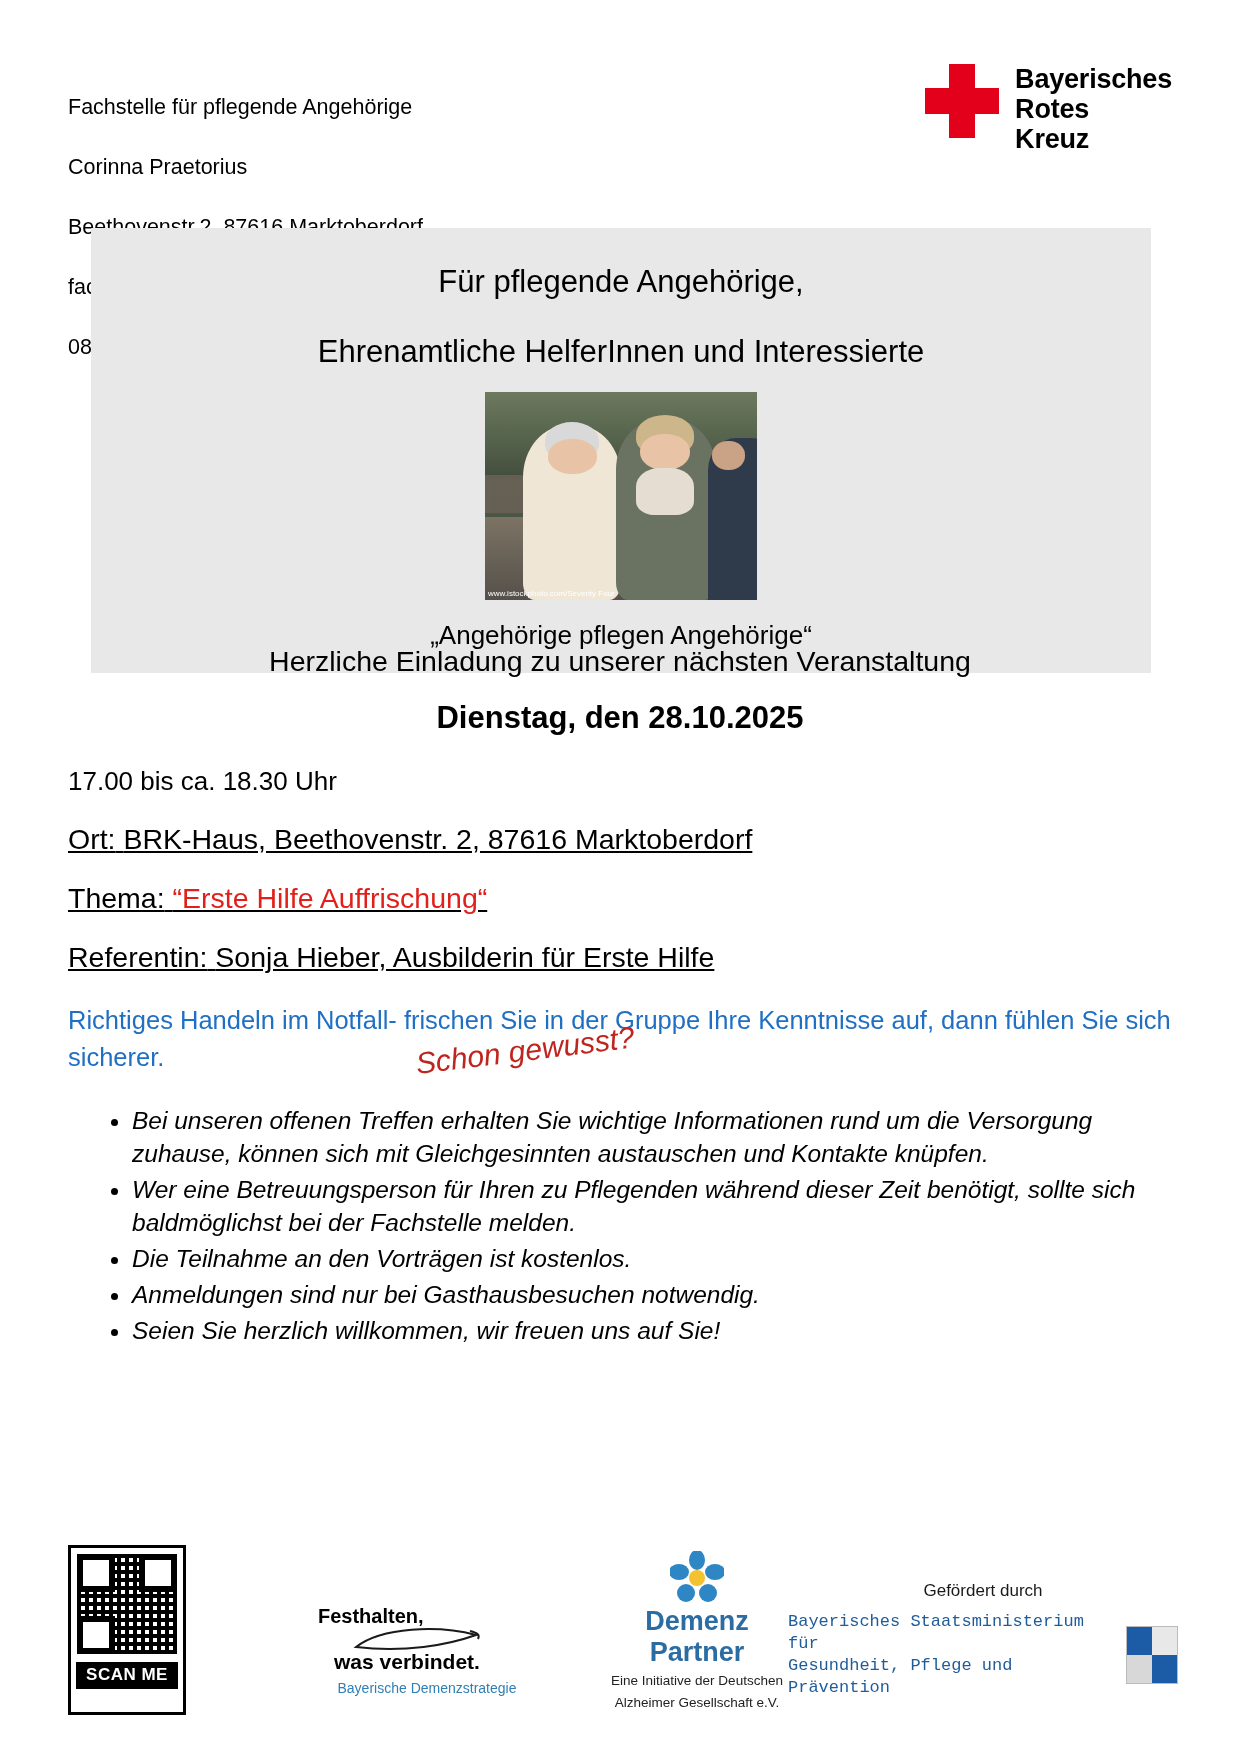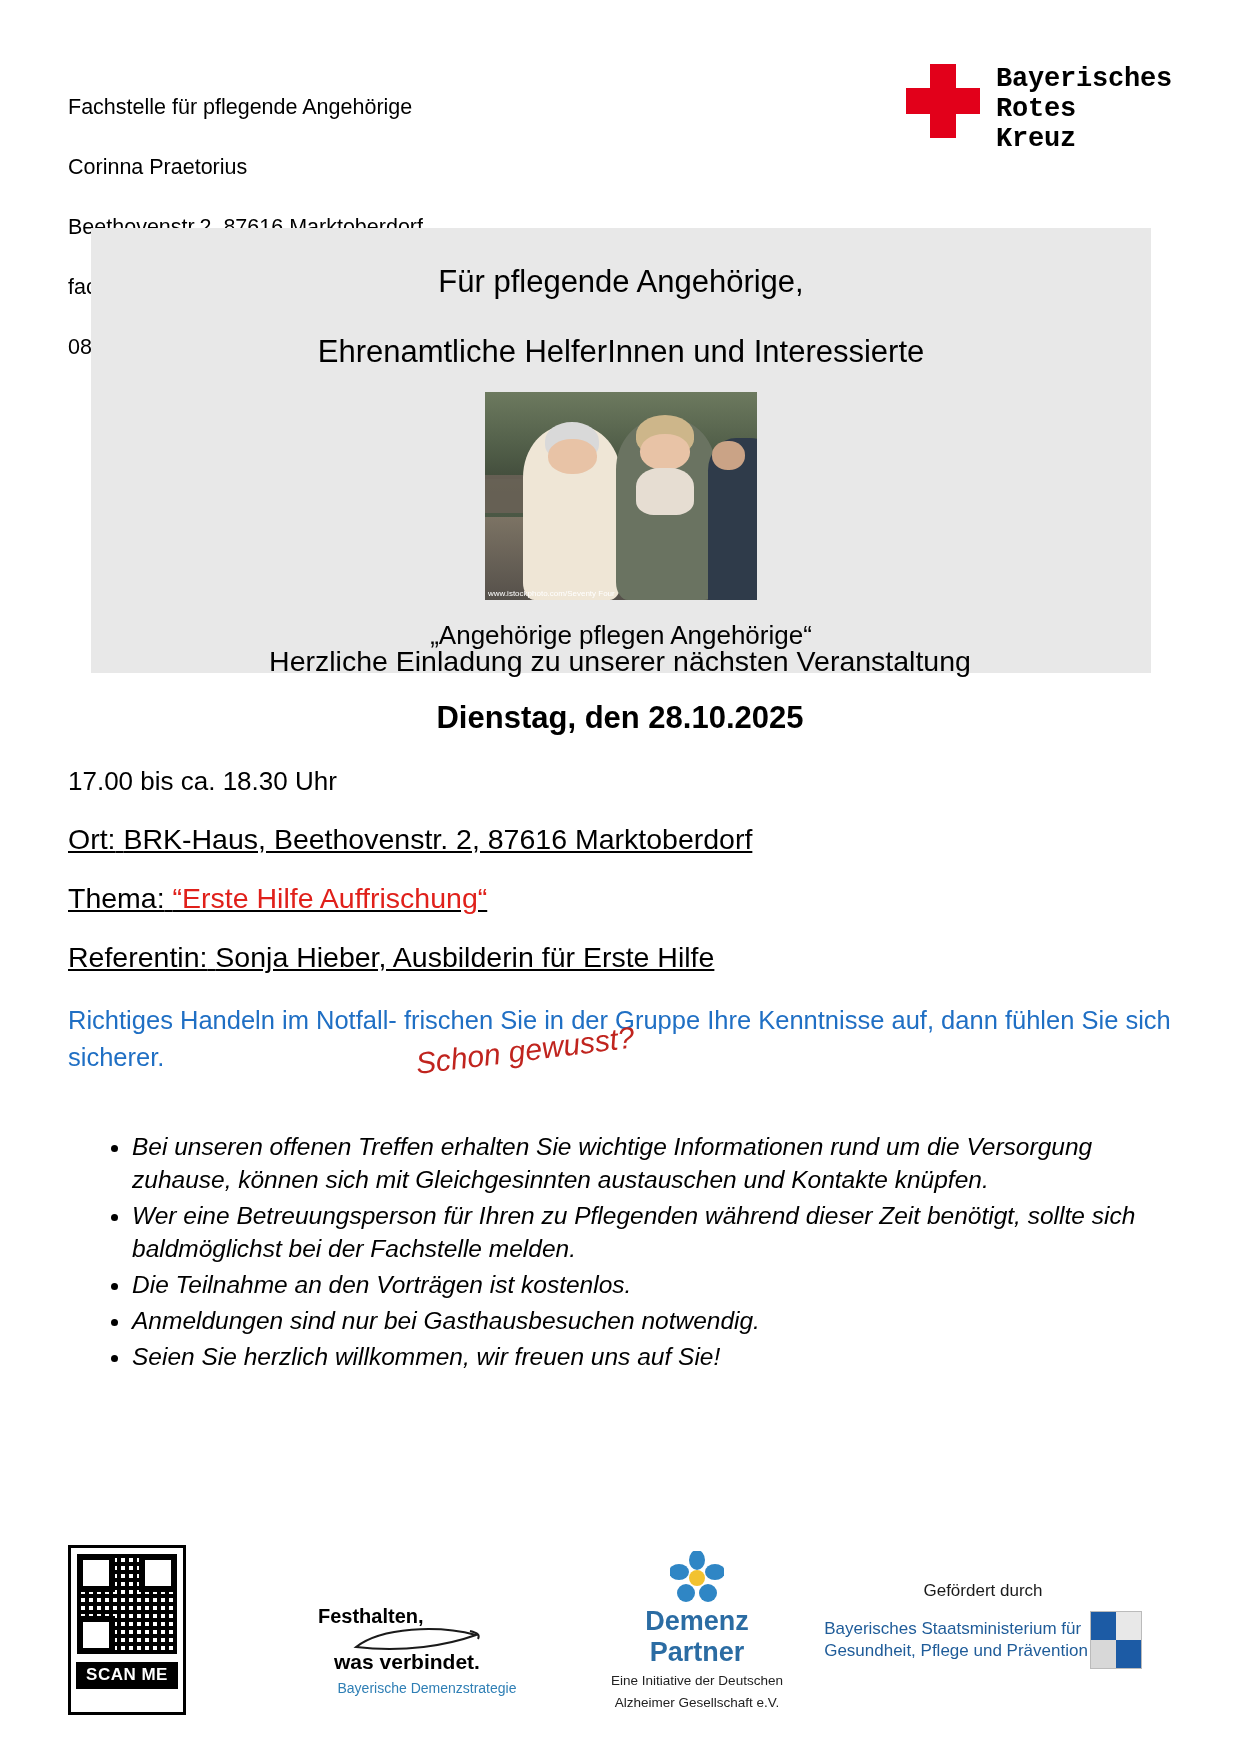--- a/index.html
+++ b/index.html
@@ -59,21 +59,21 @@
   }
   .cross-wrap .bar-h {
     left: 0; right: 0;
     top: 24px; height: 26px;
   }
   .cross-wrap .bar-v {
     top: 0; bottom: 0;
     left: 24px; width: 26px;
   }
   .brk-text {
-    font-family: Liberation Mono, monospace;
+    font-family: Liberation Sans, sans-serif;
     font-weight: bold;
     font-size: 27px;
     line-height: 30px;
     letter-spacing: -0.2px;
   }
 
   
   .banner {
     position: absolute;
     top: 228px;
@@ -210,21 +210,21 @@
     left: 418px;
     color: #c0241e;
     font-style: italic;
     font-size: 30px;
     transform: rotate(-7deg);
     transform-origin: left bottom;
   }
 
   .bullets {
     position: absolute;
-    top: 1130px;
+    top: 1104px;
     left: 96px;
     width: 1060px;
     margin: 0;
     padding-left: 36px;
     font-style: italic;
     font-size: 24.5px;
     line-height: 33px;
   }
   .bullets li { margin-bottom: 3px; }
 
@@ -359,22 +359,23 @@
     text-align: center;
   }
   .gefoerdert .gtitle {
     font-size: 17px;
     color: #1a1a1a;
     margin-bottom: 10px;
   }
   .gefoerdert .grow {
     display: flex;
     align-items: center;
-    justify-content: center;
+    justify-content: flex-end;
     gap: 2px;
+    font-family: Liberation Mono, monospace;
   }
   .gefoerdert .gname {
     font-size: 17px;
     color: #1f5c99;
     line-height: 22px;
     text-align: left;
   }
   .coa {
     width: 50px;
     height: 56px;

